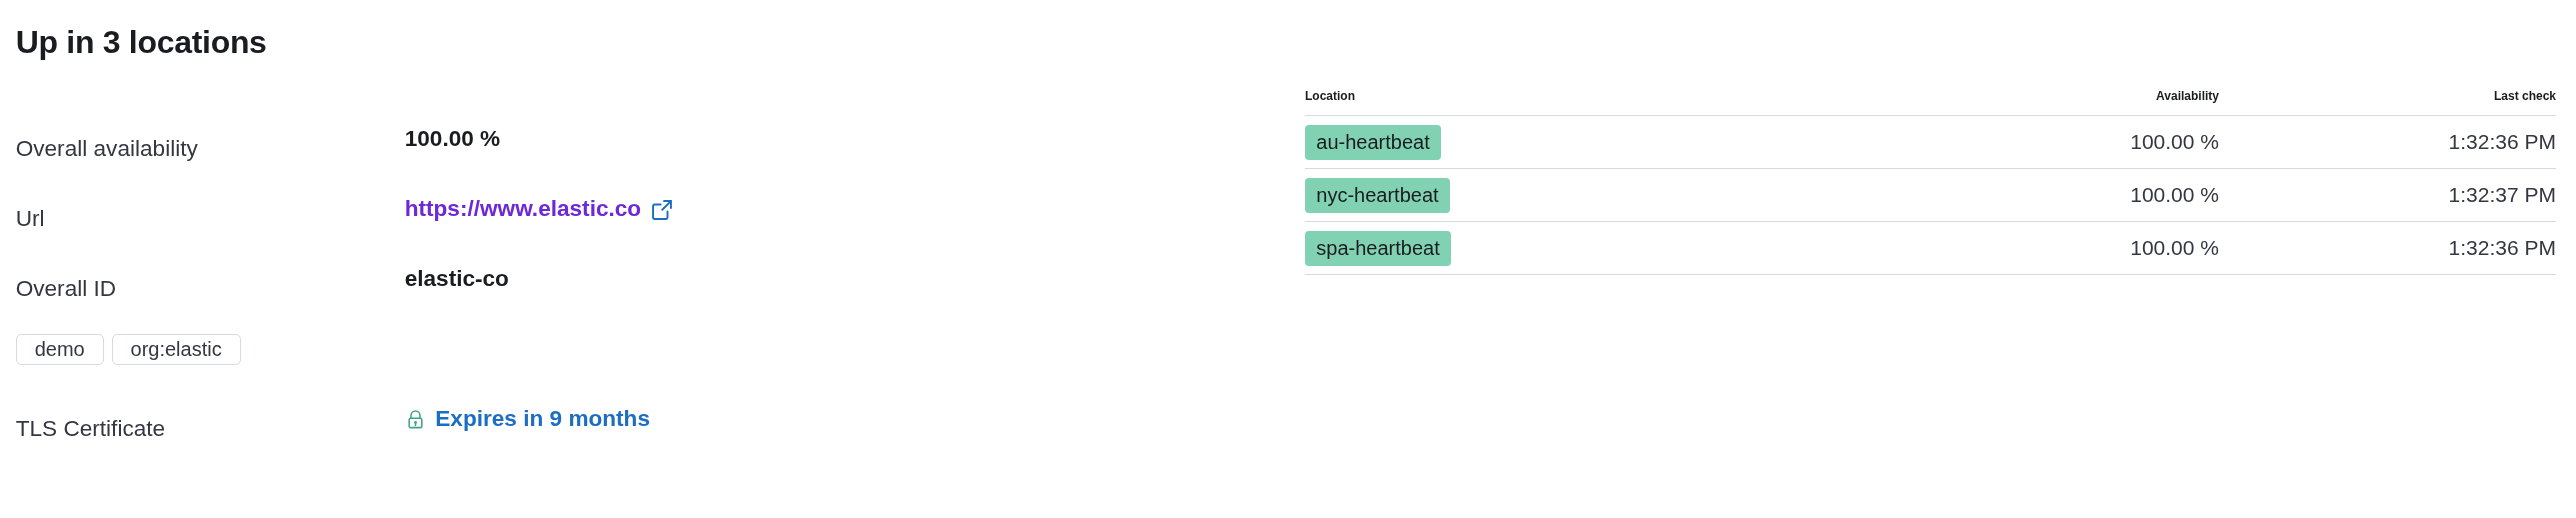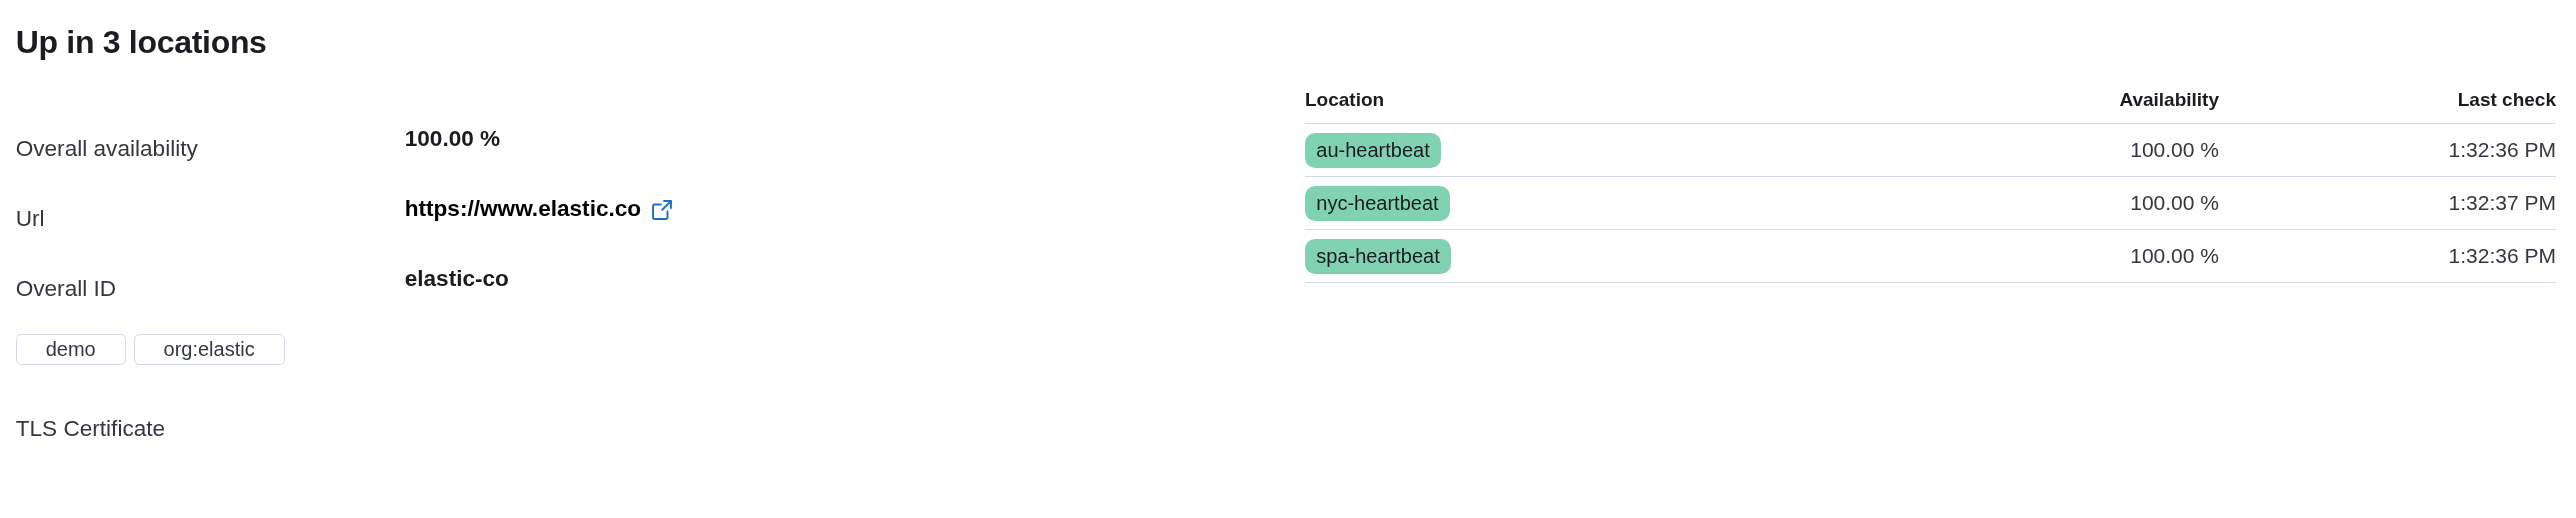--- a/index.html
+++ b/index.html
@@ -61,21 +61,21 @@
   }
   .detail-value {
     font-size: 22.6px;
     font-weight: bold;
     color: #1a1c21;
     line-height: 1.2;
     display: flex;
     align-items: center;
   }
   .link-value {
-    color: #000000;
+    color: #6d28d9;
     font-weight: bold;
     font-size: 22.6px;
     text-decoration: none;
     display: inline-flex;
     align-items: center;
     gap: 9.6px;
   }
   .ext-icon {
     display: inline-block;
     width: 22px;
@@ -102,21 +102,21 @@
   .tags-wrap {
     display: flex;
     align-items: center;
     gap: 7.8px;
   }
   .tag-badge {
     display: inline-flex;
     align-items: center;
     justify-content: center;
     height: 31px;
-    padding: 0 29px;
+    padding: 0 18px;
     border: 0.9px solid #d3dae6;
     border-radius: 5.2px;
     background: #ffffff;
     font-size: 20px;
     font-weight: 400;
     color: #343741;
     white-space: nowrap;
     box-sizing: border-box;
   }
 
@@ -134,21 +134,21 @@
   }
   .mon-table {
     position: absolute;
     top: 89px;
     left: 0;
     width: 1251px;
     border-collapse: collapse;
     table-layout: fixed;
   }
   .mon-table th {
-    font-size: 19px;
+    font-size: 12px;
     font-weight: bold;
     color: #1a1c21;
     padding: 0 0 12.2px 0;
     border-bottom: 1.7px solid #d3dae6;
     vertical-align: bottom;
     margin-left: 26px;
   }
   .mon-table th.col-location { text-align: left;  width: 540px; }
   .mon-table th.col-avail    { text-align: right; width: 374px; }
   .mon-table th.col-check    { text-align: right; width: 337px; }
@@ -163,21 +163,21 @@
   }
   .mon-table td.cell-location { text-align: left; }
   .mon-table td.cell-avail,
   .mon-table td.cell-check { text-align: right; }
   .loc-badge {
     display: inline-flex;
     align-items: center;
     justify-content: center;
     height: 35px;
     padding: 0 11.3px;
-    border-radius: 10px;
+    border-radius: 4px;
     background: #80d2b3;
     color: #1a1c21;
     font-size: 20px;
     font-weight: 400;
     white-space: nowrap;
     box-sizing: border-box;
   }
 </style>
 </head>
 <body>
@@ -220,20 +220,33 @@
         <div class="detail-value">
           <div class="tags-wrap">
             <span class="tag-badge">demo</span>
             <span class="tag-badge">org:elastic</span>
           </div>
         </div>
       </div>
 
       <div class="detail-row">
         <div class="detail-label">TLS Certificate</div>
+        <div class="detail-value">
+          <a class="tls-value" href="#">
+            <span class="lock-icon">
+              <svg viewBox="0 0 16 16" width="21" height="21" aria-hidden="true">
+                <path d="M4.6 7V4.9a3.4 3.4 0 0 1 6.8 0V7" fill="none" stroke="#40a38a" stroke-width="1.2" stroke-linecap="round"></path>
+                <rect x="3.2" y="7" width="9.6" height="7.2" rx="1.1" fill="none" stroke="#40a38a" stroke-width="1.2"></rect>
+                <circle cx="8" cy="10.1" r="1.05" fill="#40a38a"></circle>
+                <path d="M8 10.9v1.6" stroke="#40a38a" stroke-width="1.2" stroke-linecap="round"></path>
+              </svg>
+            </span>
+            <span>Expires in 9 months</span>
+          </a>
+        </div>
       </div>
 
     </div>
   </div>
 
   <div class="right-panel">
 
     <table class="mon-table">
       <thead>
         <tr>

